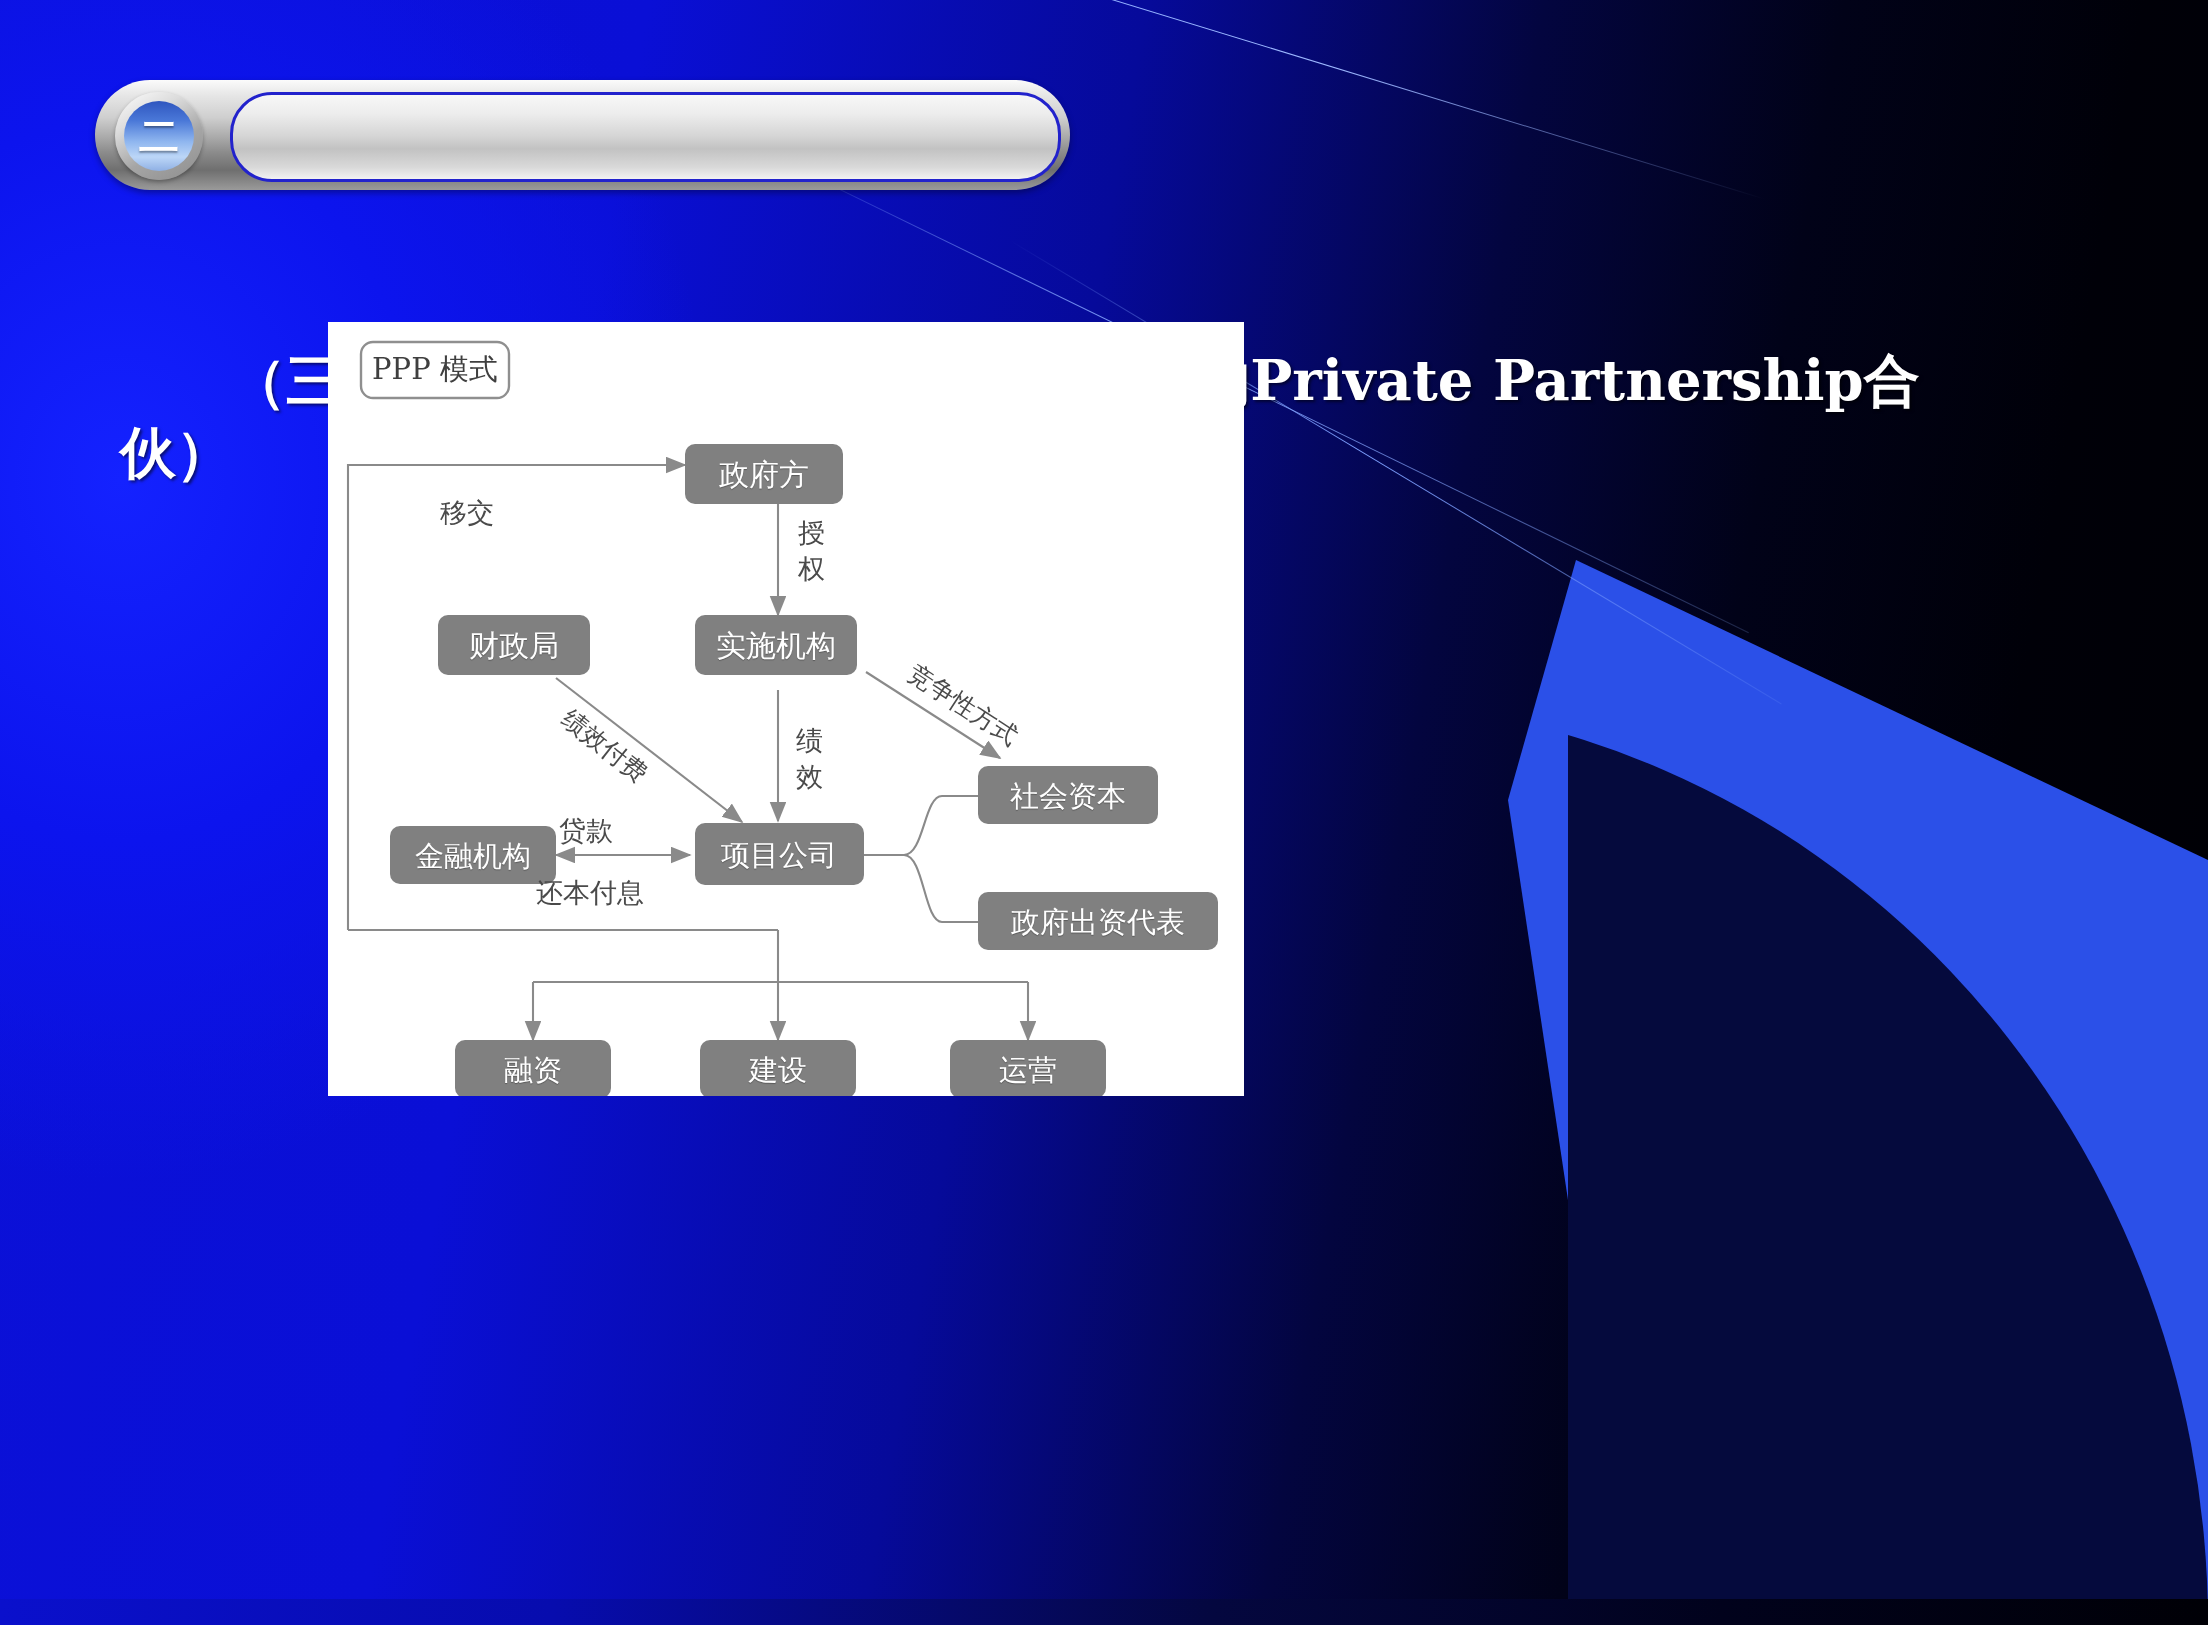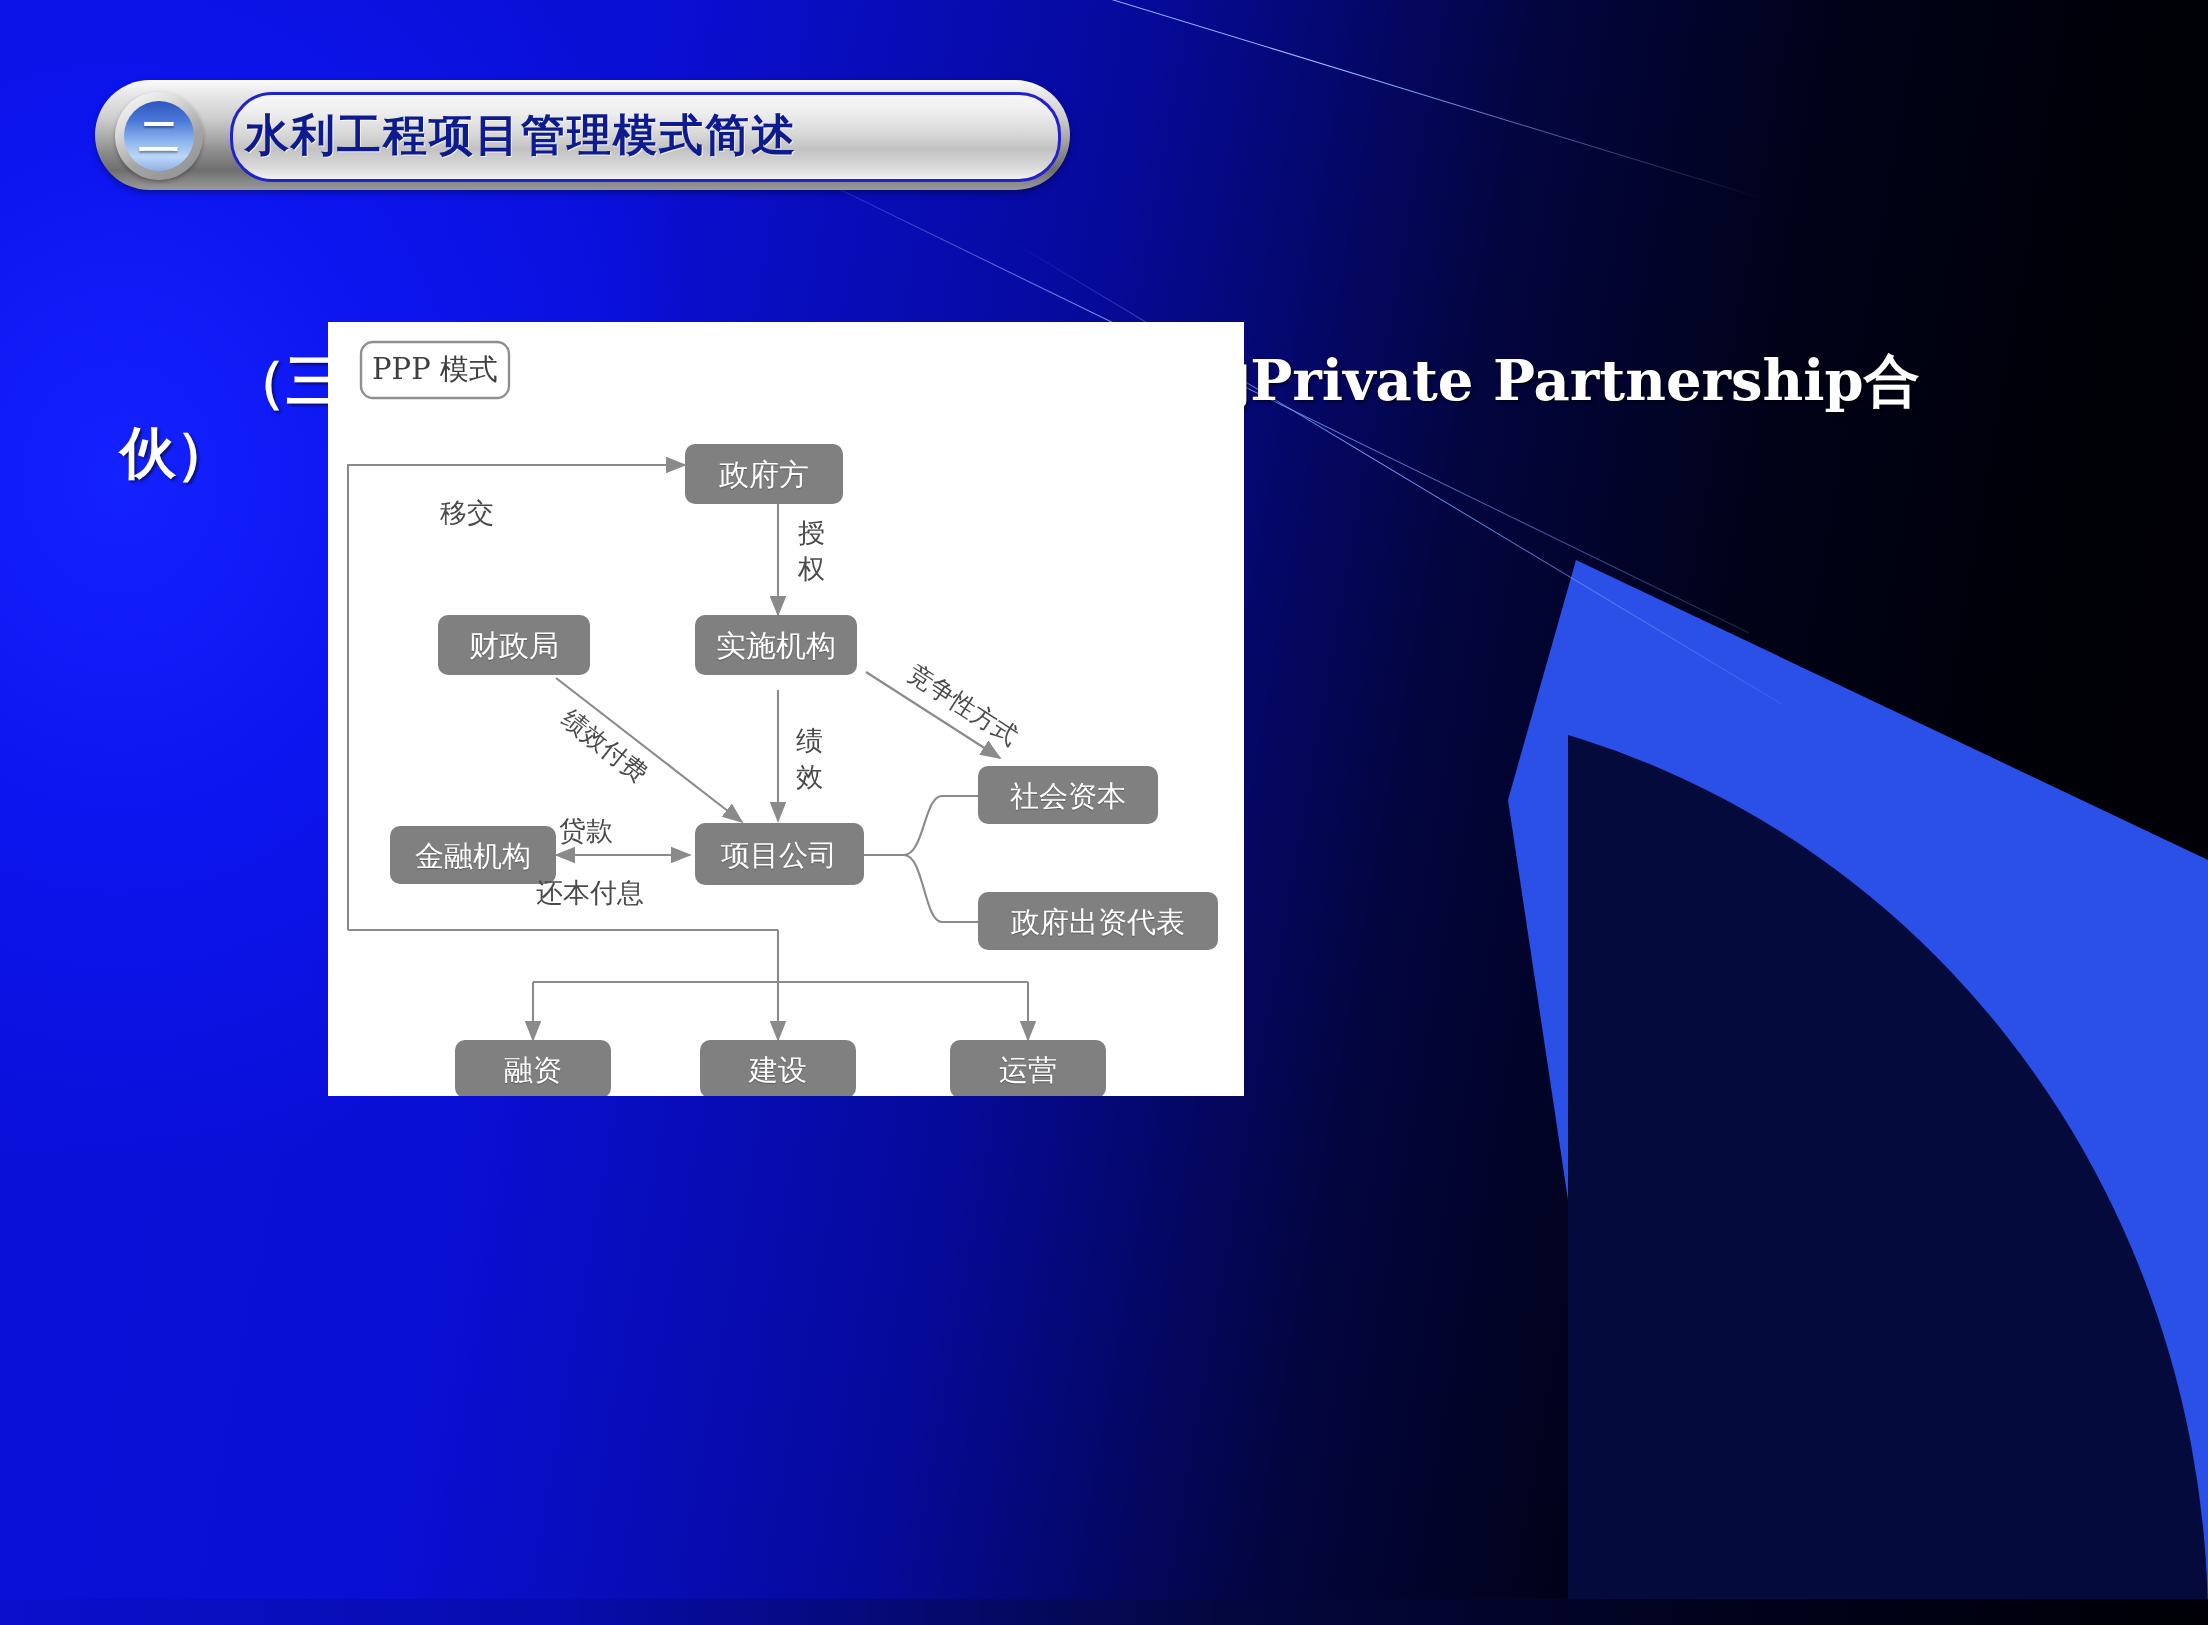--- a/index.html
+++ b/index.html
@@ -95,21 +95,20 @@
   <div class="bottom-band"></div>
 
   <div class="header">
     <div class="pill-outer"></div>
     <div class="pill-inner"></div>
     <div class="badge">
       <div class="badge-core">
         <span>二</span>
       </div>
     </div>
-    <div class="pill-title">水利工程项目管理模式简述</div>
   </div>
 
   <div class="headline">
     <span class="indent"></span><span>（三）PPP模式（公共的Public-私营的Private Partnership合</span><br>
     <span>伙）</span>
   </div>
 
   <div id="canvas">
     <svg viewBox="0 0 916 774" xmlns="http://www.w3.org/2000/svg">
       <defs>

